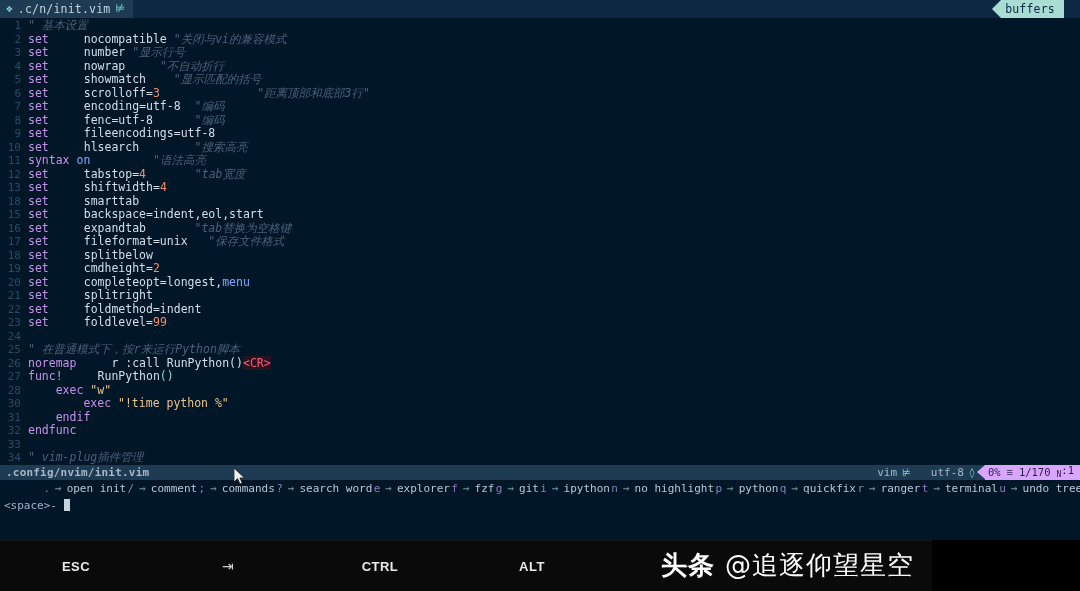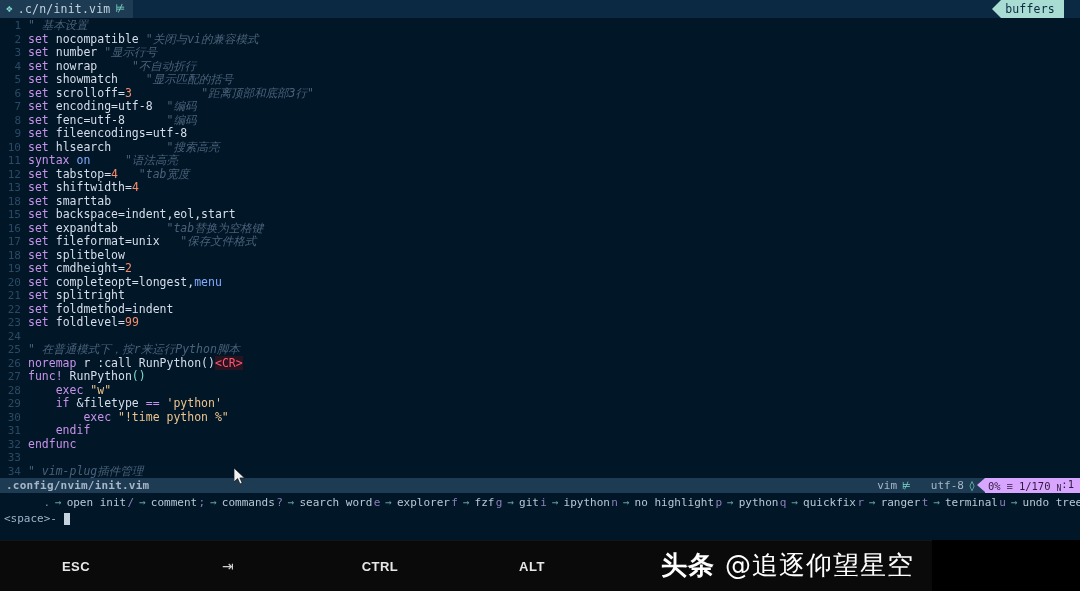--- a/index.html
+++ b/index.html
@@ -81,21 +81,21 @@
     text-align: right;
     padding-right: 7px;
     color: #2a4a63;
     flex: none;
     font-size: 11px;
   }
   .ltext { color: #d6deeb; flex: 1; }
 
   
   .kw   { color: #c792ea; }          
-  .id   { color: #d6deeb; }
+  .id   { color: #d6deeb; margin-left: 28px; }
   .cmt  { color: #4a6179; font-style: italic; }
   .num  { color: #f78c6c; }
   .str  { color: #ecc48d; }
   .val  { color: #82aaff; }
   .op   { color: #c792ea; }
   .spec { color: #ff5874; background: #2a1320; }
   .paren{ color: #7fdbca; }
 
   
   .statusline {
@@ -250,21 +250,20 @@
         <div class="ln-row"><span class="lnum">19</span><span class="ltext"><span class="kw">set </span><span class="id">cmdheight=</span><span class="num">2</span></span></div>
         <div class="ln-row"><span class="lnum">20</span><span class="ltext"><span class="kw">set </span><span class="id">completeopt=longest,</span><span class="val">menu</span></span></div>
         <div class="ln-row"><span class="lnum">21</span><span class="ltext"><span class="kw">set </span><span class="id">splitright</span></span></div>
         <div class="ln-row"><span class="lnum">22</span><span class="ltext"><span class="kw">set </span><span class="id">foldmethod=indent</span></span></div>
         <div class="ln-row"><span class="lnum">23</span><span class="ltext"><span class="kw">set </span><span class="id">foldlevel=</span><span class="num">99</span></span></div>
         <div class="ln-row"><span class="lnum">24</span><span class="ltext"></span></div>
         <div class="ln-row"><span class="lnum">25</span><span class="ltext"><span class="cmt">" 在普通模式下，按r来运行Python脚本</span></span></div>
         <div class="ln-row"><span class="lnum">26</span><span class="ltext"><span class="kw">noremap </span><span class="id">r :call RunPython()</span><span class="spec">&lt;CR&gt;</span></span></div>
         <div class="ln-row"><span class="lnum">27</span><span class="ltext"><span class="kw">func! </span><span class="id">RunPython</span><span class="paren">()</span></span></div>
         <div class="ln-row"><span class="lnum">28</span><span class="ltext"><span class="kw">    exec </span><span class="str">"w"</span></span></div>
-        <div class="ln-row"><span class="lnum">29</span><span class="ltext"><span class="kw">    if </span><span class="id">&amp;filetype </span><span class="op">== </span><span class="str">'python'</span></span></div>
         <div class="ln-row"><span class="lnum">30</span><span class="ltext"><span class="kw">        exec </span><span class="str">"!time python %"</span></span></div>
         <div class="ln-row"><span class="lnum">31</span><span class="ltext"><span class="kw">    endif</span></span></div>
         <div class="ln-row"><span class="lnum">32</span><span class="ltext"><span class="kw">endfunc</span></span></div>
         <div class="ln-row"><span class="lnum">33</span><span class="ltext"></span></div>
         <div class="ln-row"><span class="lnum">34</span><span class="ltext"><span class="cmt">" vim-plug插件管理</span></span></div>
       </div>
 
     <div class="statusline">
       <span class="sl-file">.config/nvim/init.vim</span>
       <span class="sl-fill"></span>

